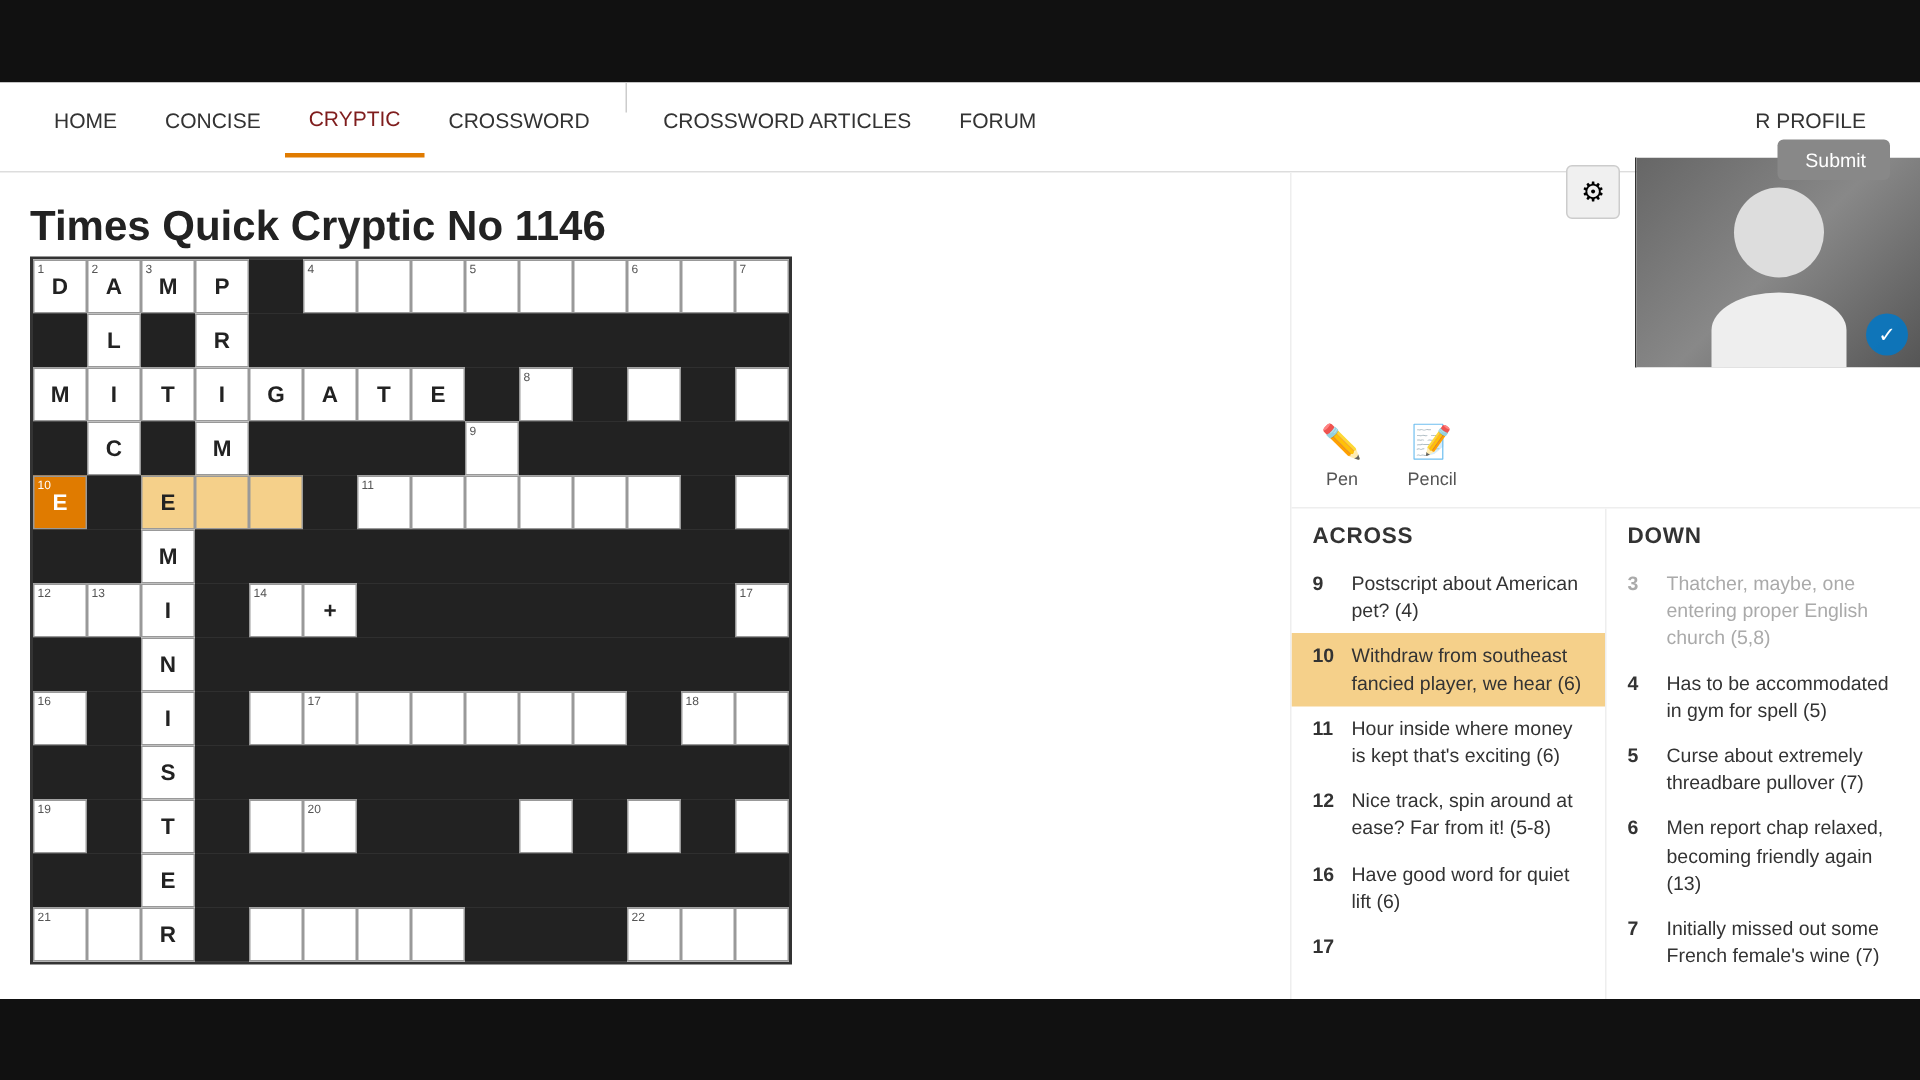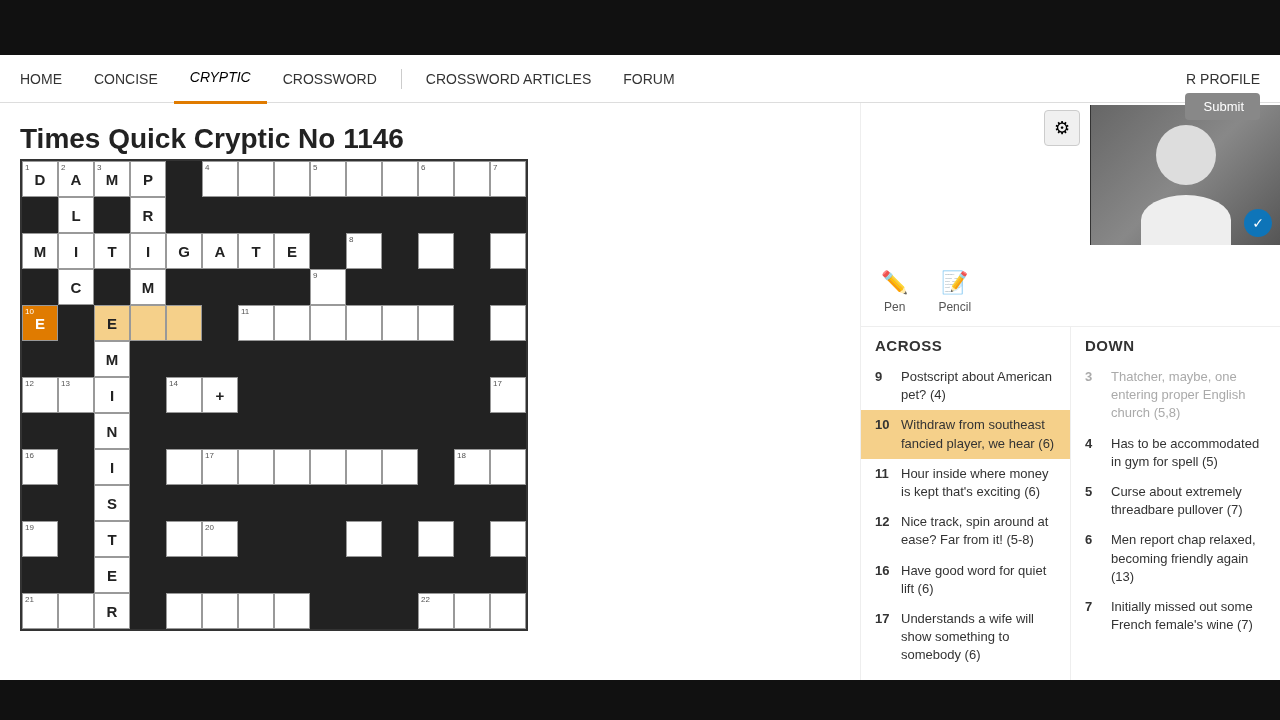--- a/index.html
+++ b/index.html
@@ -27,40 +27,39 @@
       display: flex;
       flex-direction: column;
       position: relative;
     }
 
     
     .nav-bar {
       background: #fff;
       border-bottom: 1px solid #ddd;
       display: flex;
-      align-items: center;
-      padding: 0 4px;
-      height: 48px;
+      align-items: flex-start;
+      padding: 0 20px;
+      height: 60px;
       flex-shrink: 0;
     }
     .nav-item {
       padding: 0 16px;
       height: 50px;
       display: flex;
       align-items: center;
       font-size: 14px;
       color: #333;
       cursor: pointer;
       text-decoration: none;
       font-weight: 500;
     }
     .nav-item.active {
-      color: #000000;
+      color: #7f1d1d;
       border-bottom: 3px solid #e07b00;
-      font-style: italic;
     }
     .nav-separator {
       width: 1px;
       height: 20px;
       background: #ccc;
       margin: 0 8px;
     }
 
     
     .content-row {
@@ -624,21 +623,20 @@
             <div class="clue-item">
               <span class="clue-num">12</span>
               <span class="clue-text">Nice track, spin around at ease? Far from it! (5-8)</span>
             </div>
             <div class="clue-item">
               <span class="clue-num">16</span>
               <span class="clue-text">Have good word for quiet lift (6)</span>
             </div>
             <div class="clue-item">
               <span class="clue-num">17</span>
-              <span class="clue-text">Understands a wife will show something to somebody (6)</span>
             </div>
           </div>
 
           <div class="clues-panel">
             <div class="clues-header">DOWN</div>
             <div class="clue-item greyed">
               <span class="clue-num">3</span>
               <span class="clue-text">Thatcher, maybe, one entering proper English church (5,8)</span>
             </div>
             <div class="clue-item">

